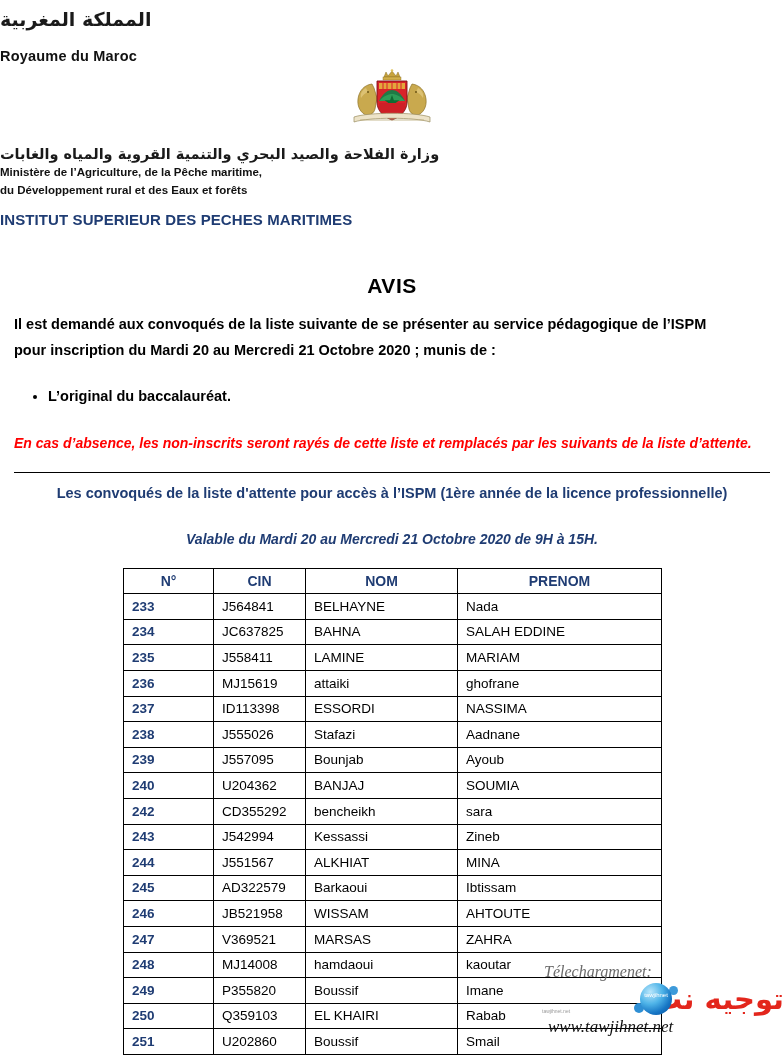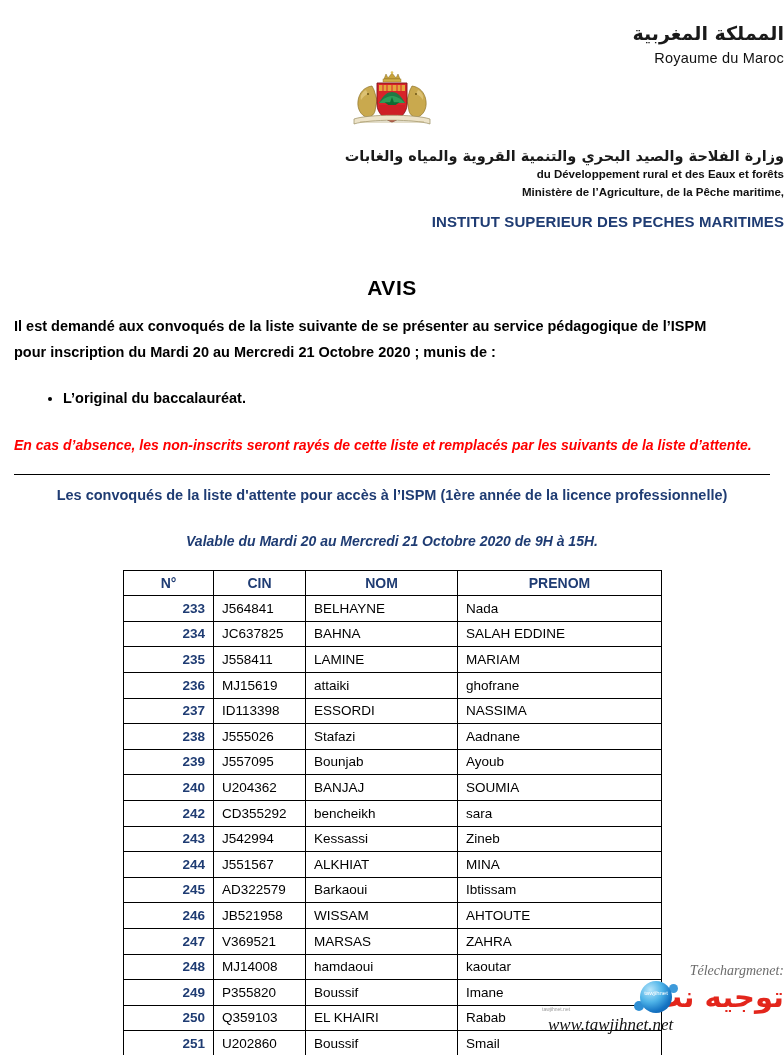--- a/index.html
+++ b/index.html
@@ -10,34 +10,34 @@
   body {
     width: 784px;
     height: 1055px;
     position: relative;
     overflow: hidden;
     font-family: "Liberation Sans", sans-serif;
     color: #000000;
   }
 
   
-  .header { text-align: right; padding-top: 22px; }
+  .header { text-align: left; padding-top: 8px; }
 
   .arabic-kingdom {
     font-family: "DejaVu Sans", sans-serif;
     font-size: 19px;
     font-weight: bold;
     direction: rtl;
     color: #1a1a1a;
     line-height: 1.25;
   }
   .fr-kingdom {
     font-size: 14.5px;
-    font-weight: normal;
-    margin-top: 4px;
+    font-weight: bold;
+    margin-top: 16px;
     letter-spacing: .2px;
     color: #111111;
   }
 
   
   .emblem-wrap {
     margin: 4px auto 2px auto;
     width: 96px;
     height: 62px;
   }
@@ -74,21 +74,21 @@
     letter-spacing: .5px;
   }
   .notice {
     margin: 14px 14px 0 14px;
     font-size: 14.5px;
     font-weight: bold;
     line-height: 1.75;
   }
   .bullet-list {
     margin: 22px 0 0 0;
-    padding-left: 63px;
+    padding-left: 48px;
     font-size: 14.5px;
     font-weight: bold;
   }
   .bullet-list li { line-height: 1.6; }
 
   .warning {
     margin: 26px 14px 0 14px;
     font-size: 14px;
     font-weight: bold;
     font-style: italic;
@@ -137,21 +137,21 @@
     font-size: 13.5px;
     line-height: 1;
   }
   table.roster th {
     color: #1F3C73;
     font-weight: bold;
     text-align: center;
     font-size: 14px;
   }
   td.c-num {
-    text-align: right;
+    text-align: left;
     font-weight: bold;
     color: #1F3C73;
   }
   td.c-cin, td.c-nom, td.c-prenom { text-align: left; }
 
   col.w-num    { width: 90px; }
   col.w-cin    { width: 92px; }
   col.w-nom    { width: 152px; }
   col.w-prenom { width: 204px; }
 
@@ -159,24 +159,23 @@
   .watermark {
     position: absolute;
     left: 540px;
     top: 963px;
     width: 244px;
     pointer-events: none;
   }
   .wm-top {
     font-family: "Liberation Serif", serif;
     font-style: italic;
-    font-size: 14px;
+    font-size: 16px;
     color: #6b6b6b;
     margin-left: 4px;
-    text-align: right;
   }
   .wm-logo {
     position: relative;
     height: 34px;
     margin-top: 1px;
   }
   .wm-arabic {
     font-family: "DejaVu Sans", sans-serif;
     direction: rtl;
     font-size: 29px;
@@ -276,22 +275,22 @@
       <path d="M35 35 L61 35 L61 40 C59 46 54 49 48 51 C42 49 37 46 35 40 Z" fill="#CE1F26"></path>
 
       <path d="M10 49 C25 44 71 44 86 49 L86 54 C71 49 25 49 10 54 Z" fill="#EDE3C8" stroke="#9a8c5f" stroke-width=".7"></path>
       <path d="M16 52 L80 52" stroke="#b9a97a" stroke-width=".8"></path>
     </svg>
   </div>
 
   <div class="arabic-ministry">وزارة الفلاحة والصيد البحري والتنمية القروية والمياه والغابات</div>
 
   <div class="fr-ministry">
+    <div>Ministère de l’Agriculture, de la Pêche maritime,</div>
     <div>du Développement rural et des Eaux et forêts</div>
-    <div>Ministère de l’Agriculture, de la Pêche maritime,</div>
   </div>
 
   <div class="institute">INSTITUT SUPERIEUR DES PECHES MARITIMES</div>
 </div>
 
 <div class="avis-title">AVIS</div>
 
 <div class="notice">
   <div>Il est demandé aux convoqués de la liste suivante de se présenter au service pédagogique de l’ISPM</div>
   <div>pour inscription du Mardi 20 au Mercredi 21 Octobre 2020 ; munis de :</div>

